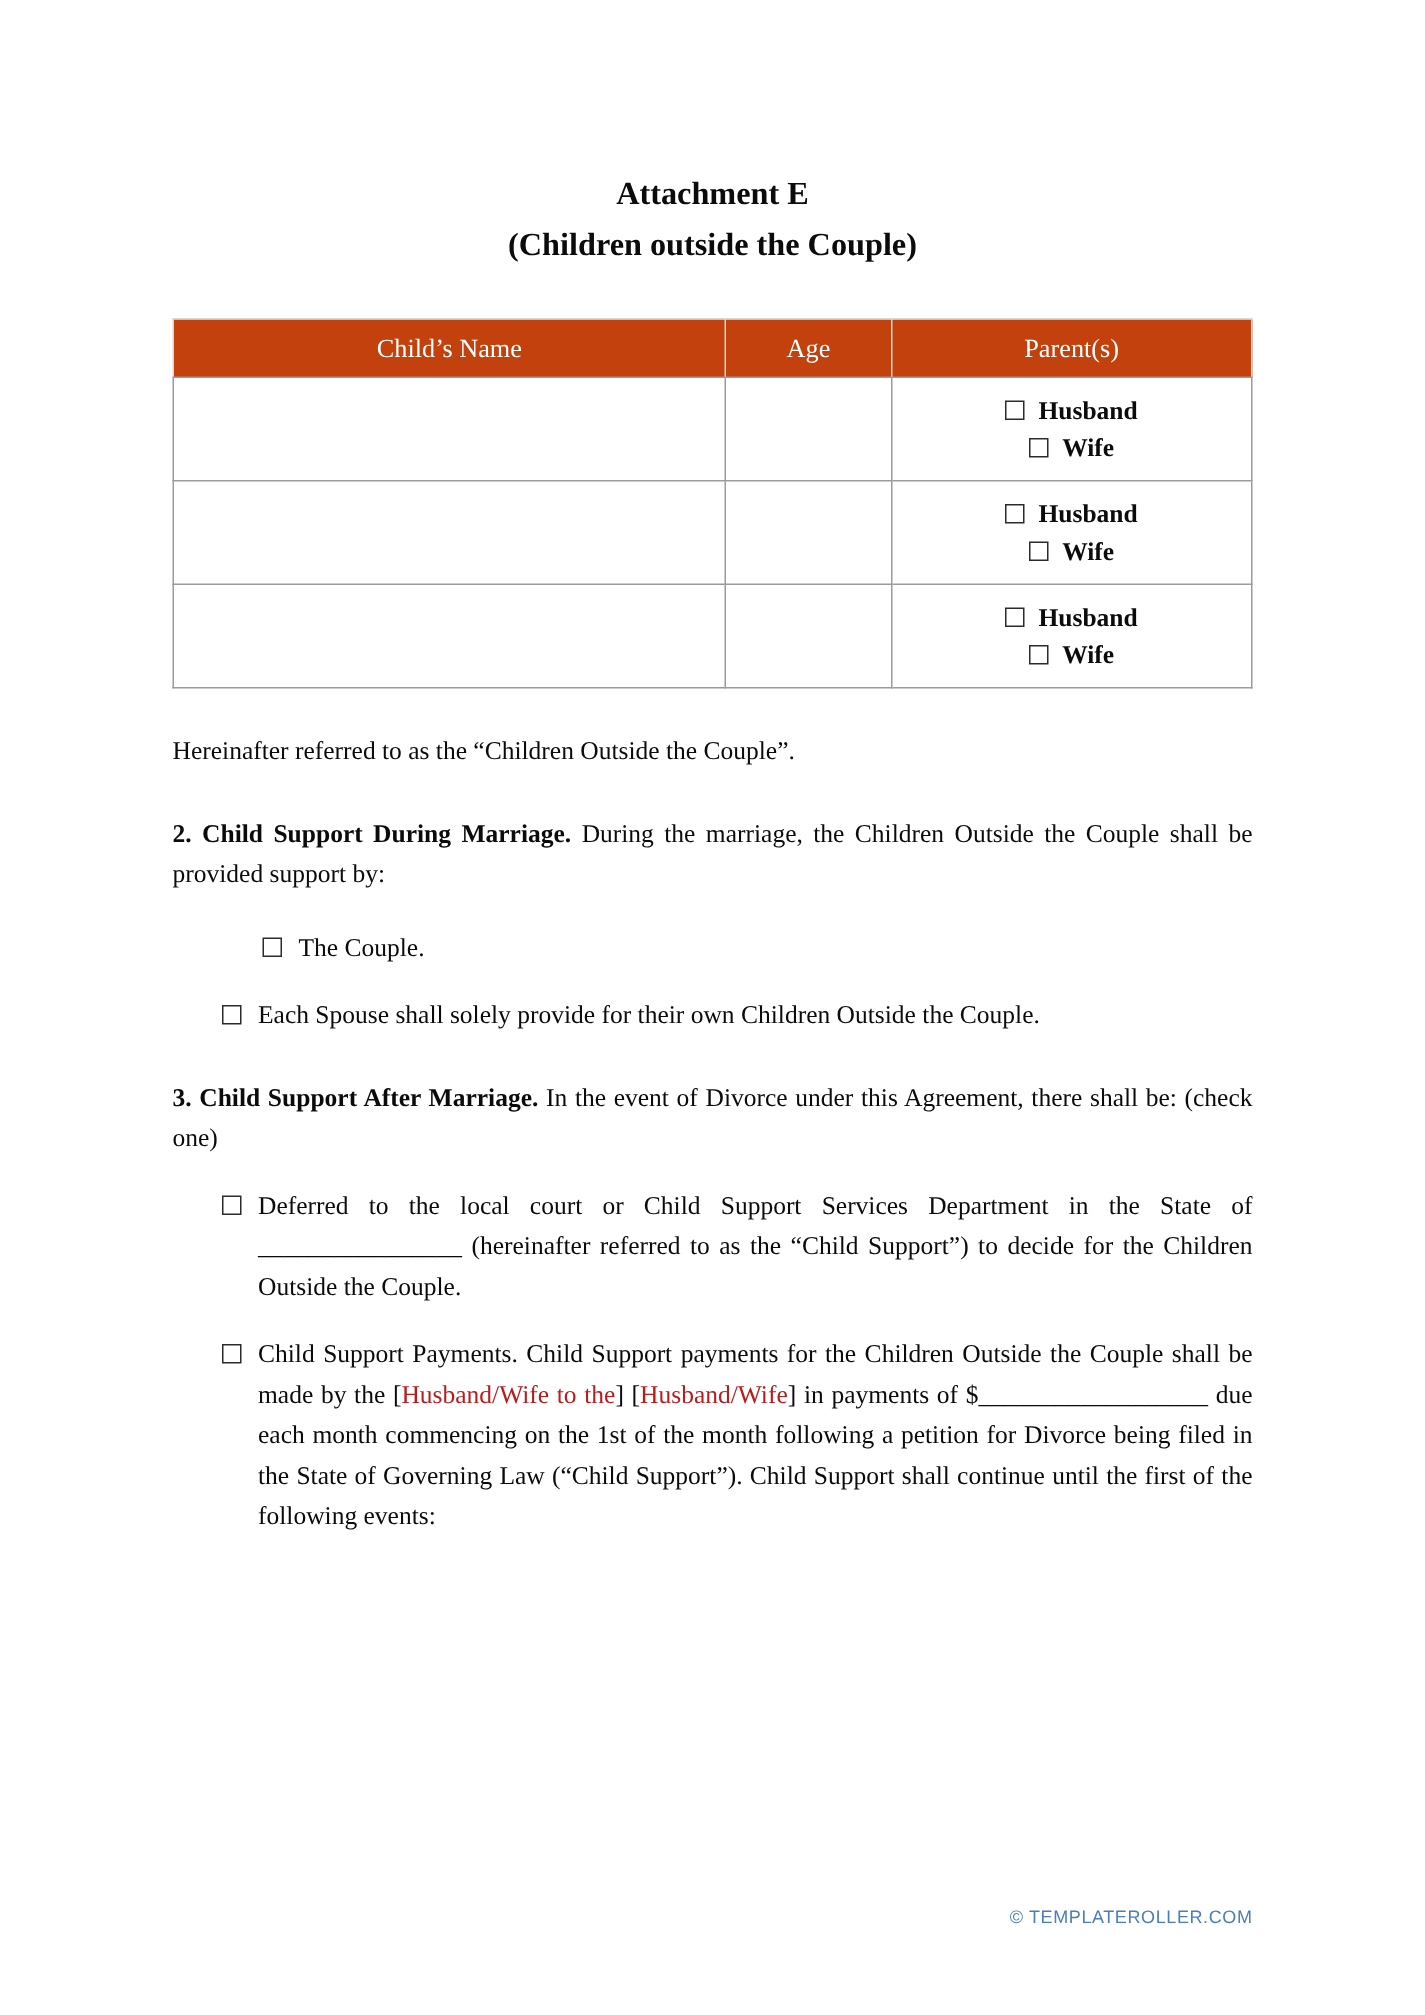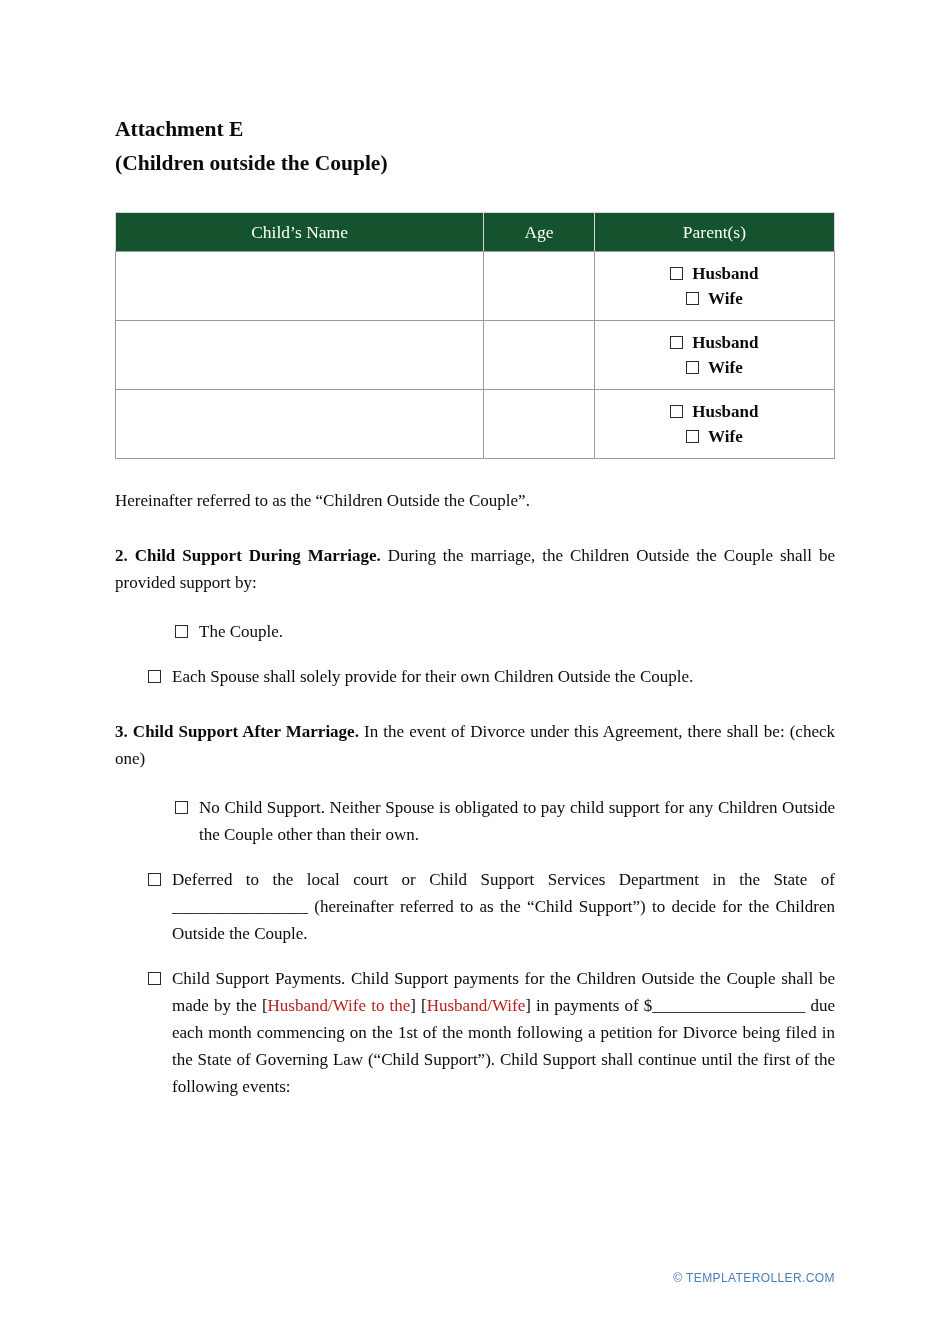--- a/index.html
+++ b/index.html
@@ -9,39 +9,40 @@
     height: 1343px;
     position: relative;
     background: #ffffff;
     font-family: "Liberation Serif", "DejaVu Serif", serif;
     font-size: 17px;
     color: #0b0b0b;
     padding: 112px 115px 0 115px;
     overflow: hidden;
   }
   .title {
+    text-align: center;
     font-weight: bold;
     font-size: 21.5px;
     line-height: 34px;
   }
   .para {
     text-align: justify;
     line-height: 27px;
     margin-top: 28px;
   }
   .para b { font-weight: bold; }
 
   table.children {
     width: 100%;
     border-collapse: collapse;
     margin-top: 32px;
     table-layout: fixed;
   }
   table.children th {
-    background: #14532d;
+    background: #c2410c;
     color: #ffffff;
     font-weight: normal;
     font-size: 17.5px;
     height: 39px;
     border: 1px solid #d8d8d8;
     border-bottom: 1px solid #9b9b9b;
     text-align: center;
     vertical-align: middle;
   }
   table.children td {
@@ -160,24 +161,20 @@
   <div class="option">
     <span class="checkbox"></span>
     <div class="option-text">Each Spouse shall solely provide for their own Children Outside the Couple.</div>
   </div>
 
   <p class="para">
     <b>3. Child Support After Marriage.</b>
     <span>In the event of Divorce under this Agreement, there shall be: (check one)</span>
   </p>
 
-  <div class="option first">
-    <span class="checkbox"></span>
-    <div class="option-text">No Child Support. Neither Spouse is obligated to pay child support for any Children Outside the Couple other than their own.</div>
-  </div>
   <div class="option">
     <span class="checkbox"></span>
     <div class="option-text">Deferred to the local court or Child Support Services Department in the State of ________________ (hereinafter referred to as the “Child Support”) to decide for the Children Outside the Couple.</div>
   </div>
   <div class="option">
     <span class="checkbox"></span>
     <div class="option-text"><span>Child Support Payments. Child Support payments for the Children Outside the Couple shall be made by the [</span><span class="gray-ph">Husband/Wife to the</span><span>] [</span><span class="gray-ph">Husband/Wife</span><span>]  in payments of $__________________ due each month commencing on the 1st of the month following a petition for Divorce being filed in the State of Governing Law (“Child Support”). Child Support shall continue until the first of the following events:</span></div>
   </div>
 
   <a class="footer" href="#">© TEMPLATEROLLER.COM</a>

